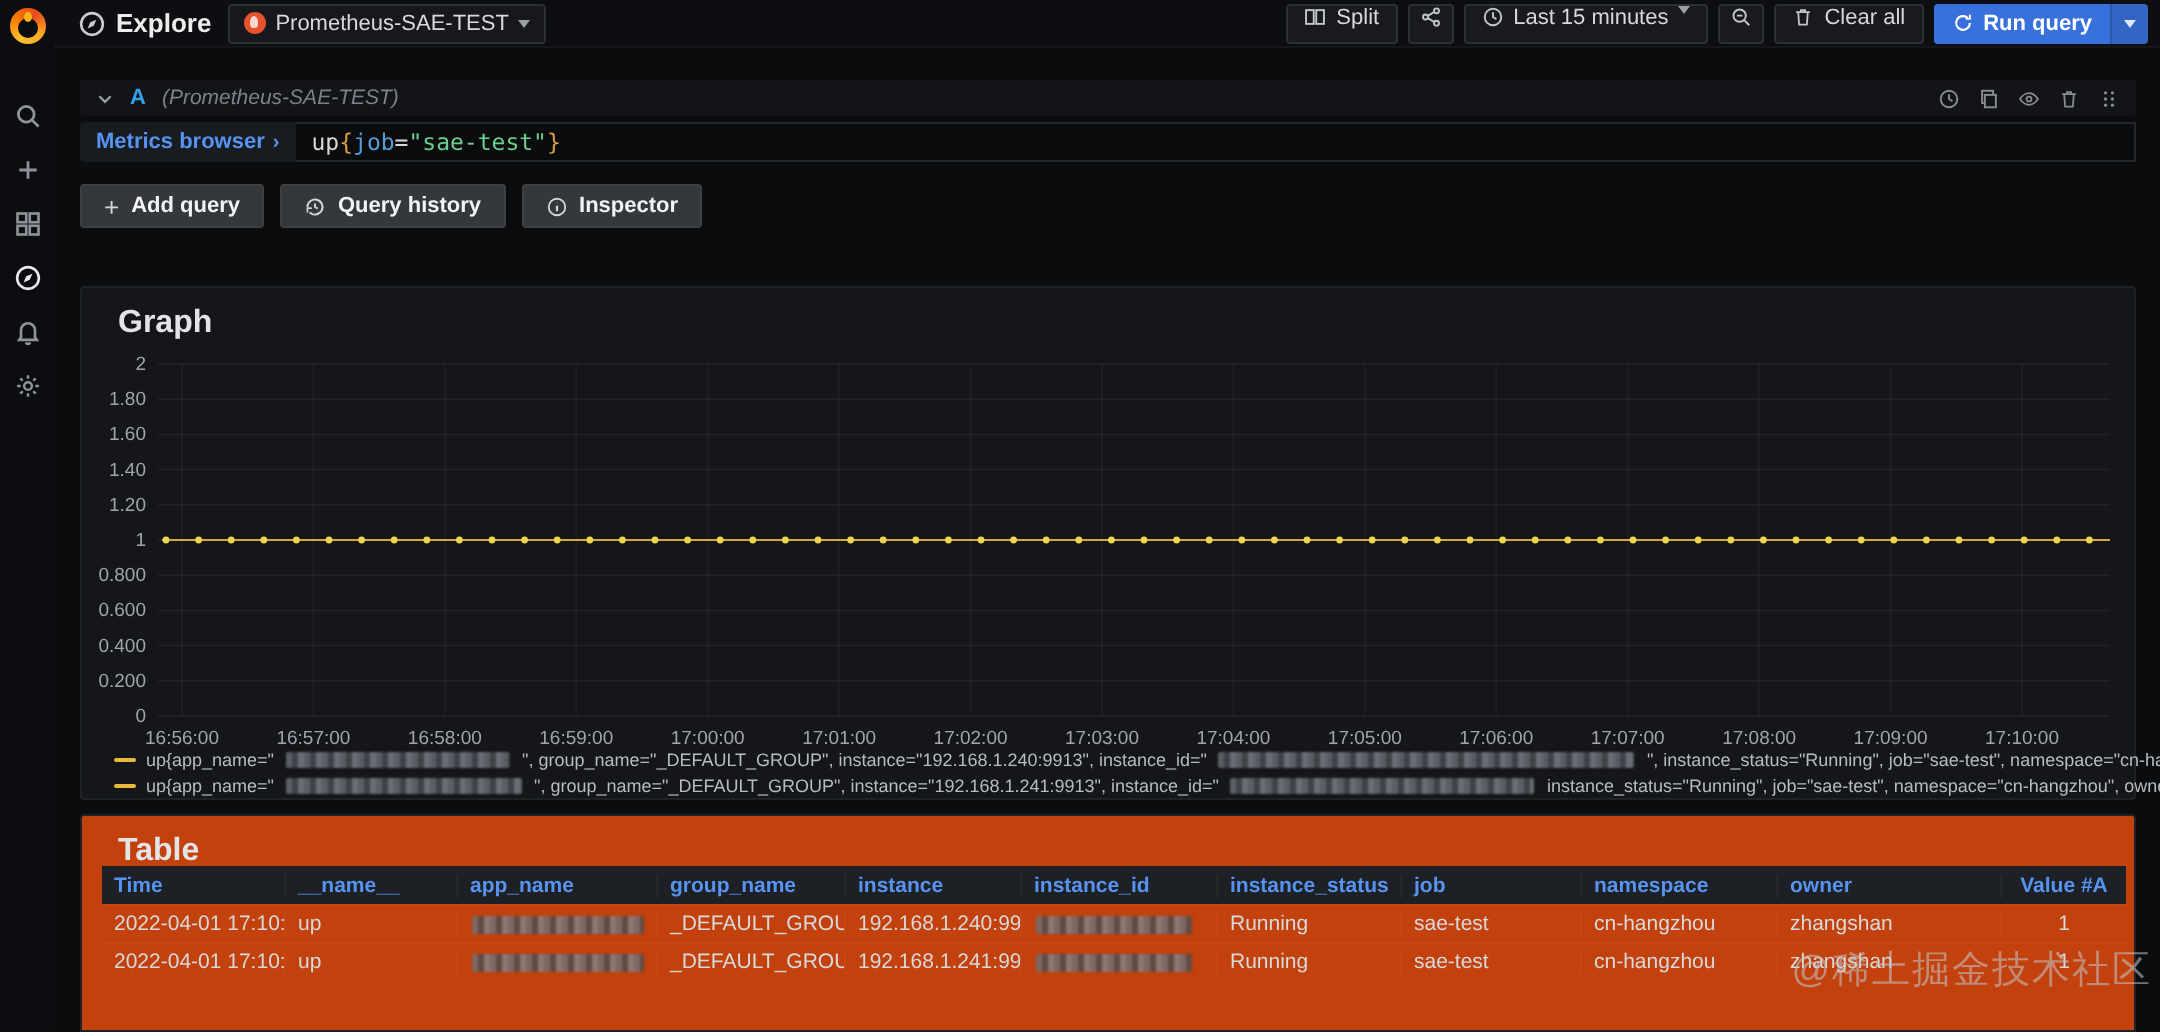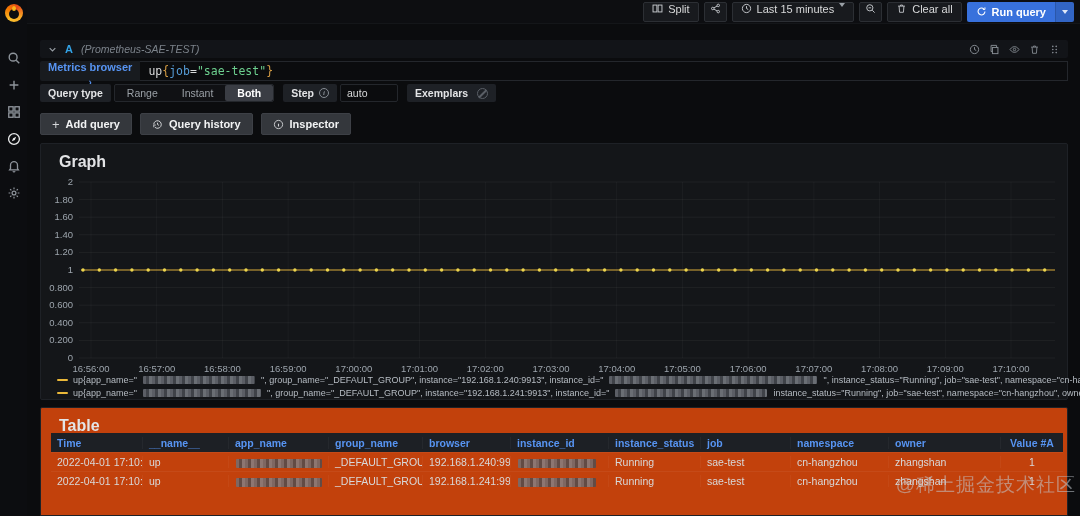--- a/index.html
+++ b/index.html
@@ -38,21 +38,21 @@
 
   
   .query-section { position:absolute; left:40px; top:40px; width:1028px; }
   .row-a-header { display:flex; align-items:center; height:18px; background:#121418; border-radius:2px; padding:0 8px; gap:8px; }
   .chev { width:9px; height:9px; color:#9aa0a6; cursor:pointer; }
   .ref-id { color:#33a2e5; font-weight:bold; font-size:11px; cursor:pointer; }
   .ds-hint { color:#7b828a; font-size:10.5px; font-style:italic; }
   .row-icons { margin-left:auto; display:flex; align-items:center; gap:9px; color:#868c93; }
   .row-icons svg { width:11px; height:11px; cursor:pointer; }
   .editor-row { display:flex; margin-top:3px; height:20px; }
-  .metrics-browser { display:flex; align-items:center; gap:4px; background:#181b1f; color:#5794f2; font-size:11px; font-weight:bold; padding:0 8px; border-radius:2px 0 0 2px; cursor:pointer; white-space:nowrap;flex-direction:column; }
+  .metrics-browser { display:flex; align-items:center; gap:4px; background:#181b1f; color:#5794f2; font-size:11px; font-weight:bold; padding:0 8px; border-radius:2px 0 0 2px; cursor:pointer; white-space:nowrap; }
   .metrics-browser .mb-chev { color:#5794f2; font-size:10px; }
   .query-input { flex:1; display:flex; align-items:center; background:#0b0c0e; border:1px solid #24272c; border-left:none; padding:0 8px; font-family:"DejaVu Sans Mono", monospace; font-size:11.5px; cursor:text; }
   .tok-plain { color:#d8d9da; } .tok-brace { color:#d69e45; } .tok-label { color:#569cd6; } .tok-op { color:#d8d9da; } .tok-string { color:#6ccf8e; }
   .options-row { display:flex; align-items:center; margin-top:3px; height:18px; gap:3px; }
   .inline-label { display:flex; align-items:center; gap:5px; height:18px; background:#1e2126; color:#e3e4e6; font-size:10.5px; font-weight:bold; padding:0 8px; border-radius:2px; }
   .seg-group { display:flex; align-items:center; height:18px; background:#101114; border:1px solid #24272c; border-radius:2px; overflow:hidden; }
   .seg-btn { height:100%; display:flex; align-items:center; padding:0 12px; font-size:10.5px; color:#9aa0a6; cursor:pointer; }
   .seg-btn.selected { background:#3a3d44; color:#fff; font-weight:bold; border-radius:2px; }
   .info-circle { width:10px; height:10px; border:1px solid #868c93; border-radius:50%; color:#868c93; font-size:7px; display:flex; align-items:center; justify-content:center; font-style:italic; font-family:"Liberation Serif", serif; }
   .step-input { width:58px; height:18px; background:#0b0c0e; border:1px solid #24272c; border-radius:2px; color:#d8d9da; font-size:10.5px; padding:0 6px; display:flex; align-items:center; cursor:text; }
@@ -128,20 +128,34 @@
       <div class="side-icon">
         <svg viewBox="0 0 16 16" fill="none" stroke="currentColor" stroke-width="1.4">
             <circle cx="8" cy="8" r="2.2"></circle>
             <path d="M8 1.8v2M8 12.2v2M1.8 8h2M12.2 8h2M3.6 3.6l1.4 1.4M11 11l1.4 1.4M12.4 3.6L11 5M5 11l-1.4 1.4"></path>
           </svg>
       </div>
     </div>
   </aside>
 
   <header class="topbar">
+    <div class="tb-left">
+      <div class="explore-title">
+        <svg viewBox="0 0 16 16" fill="none" stroke="currentColor" stroke-width="1.5">
+            <circle cx="8" cy="8" r="6.2"></circle>
+            <path d="M10.5 5.5L9 9l-3.5 1.5L7 7z" fill="currentColor" stroke="none"></path>
+          </svg>
+        <span>Explore</span>
+      </div>
+      <div class="ds-picker">
+        <span class="prom-icon"></span>
+        <span>Prometheus-SAE-TEST</span>
+        <span class="caret"></span>
+      </div>
+    </div>
     <div class="tb-right">
       <div class="tb-btn">
         <svg viewBox="0 0 16 16" fill="none" stroke="currentColor" stroke-width="1.4">
             <rect x="1.5" y="3" width="5.6" height="10"></rect>
             <rect x="8.9" y="3" width="5.6" height="10"></rect>
           </svg>
         <span>Split</span>
       </div>
       <div class="tb-btn icon-only">
         <svg viewBox="0 0 16 16" fill="none" stroke="currentColor" stroke-width="1.4">
@@ -228,39 +242,20 @@
       <div class="query-input">
           <span class="tok-plain">up</span>
           <span class="tok-brace">{</span>
           <span class="tok-label">job</span>
           <span class="tok-op">=</span>
           <span class="tok-string">"sae-test"</span>
           <span class="tok-brace">}</span>
         </div>
     </div>
 
-    <div class="options-row">
-      <div class="inline-label">
-          <span>Query type</span>
-        </div>
-      <div class="seg-group">
-          <div class="seg-btn">Range</div>
-          <div class="seg-btn">Instant</div>
-          <div class="seg-btn selected">Both</div>
-        </div>
-      <div class="inline-label" style="margin-left:6px;">
-        <span>Step</span>
-        <span class="info-circle">i</span>
-      </div>
-      <div class="step-input">auto</div>
-      <div class="inline-label" style="margin-left:6px;">
-        <span>Exemplars</span>
-        <span class="toggle-off"></span>
-      </div>
-    </div>
 
     <div class="actions-row">
       <div class="action-btn">
         <span class="plus-glyph">+</span>
         <span>Add query</span>
       </div>
       <div class="action-btn">
         <svg viewBox="0 0 16 16" fill="none" stroke="currentColor" stroke-width="1.4">
             <path d="M2.5 8a5.5 5.5 0 111.6 3.9"></path>
             <path d="M2.5 12V8.8h3.2" stroke-width="1.2"></path>
@@ -416,21 +411,21 @@
   </section>
 
   <section class="table-panel">
     <div class="panel-title">Table</div>
     <div class="table-grid" id="table">
         <div class="t-header" style="grid-template-columns: 92px 86px 100px 94px 88px 98px 92px 90px 98px 112px 1fr;">
           <div class="t-cell">Time</div>
           <div class="t-cell">__name__</div>
           <div class="t-cell">app_name</div>
           <div class="t-cell">group_name</div>
-          <div class="t-cell">browser</div>
+          <div class="t-cell">instance</div>
           <div class="t-cell">instance_id</div>
           <div class="t-cell">instance_status</div>
           <div class="t-cell">job</div>
           <div class="t-cell">namespace</div>
           <div class="t-cell">owner</div>
           <div class="t-cell">Value #A</div>
         </div>
         <div class="t-row" style="grid-template-columns: 92px 86px 100px 94px 88px 98px 92px 90px 98px 112px 1fr;">
           <div class="t-cell">2022-04-01 17:10:44...</div>
           <div class="t-cell">up</div>

